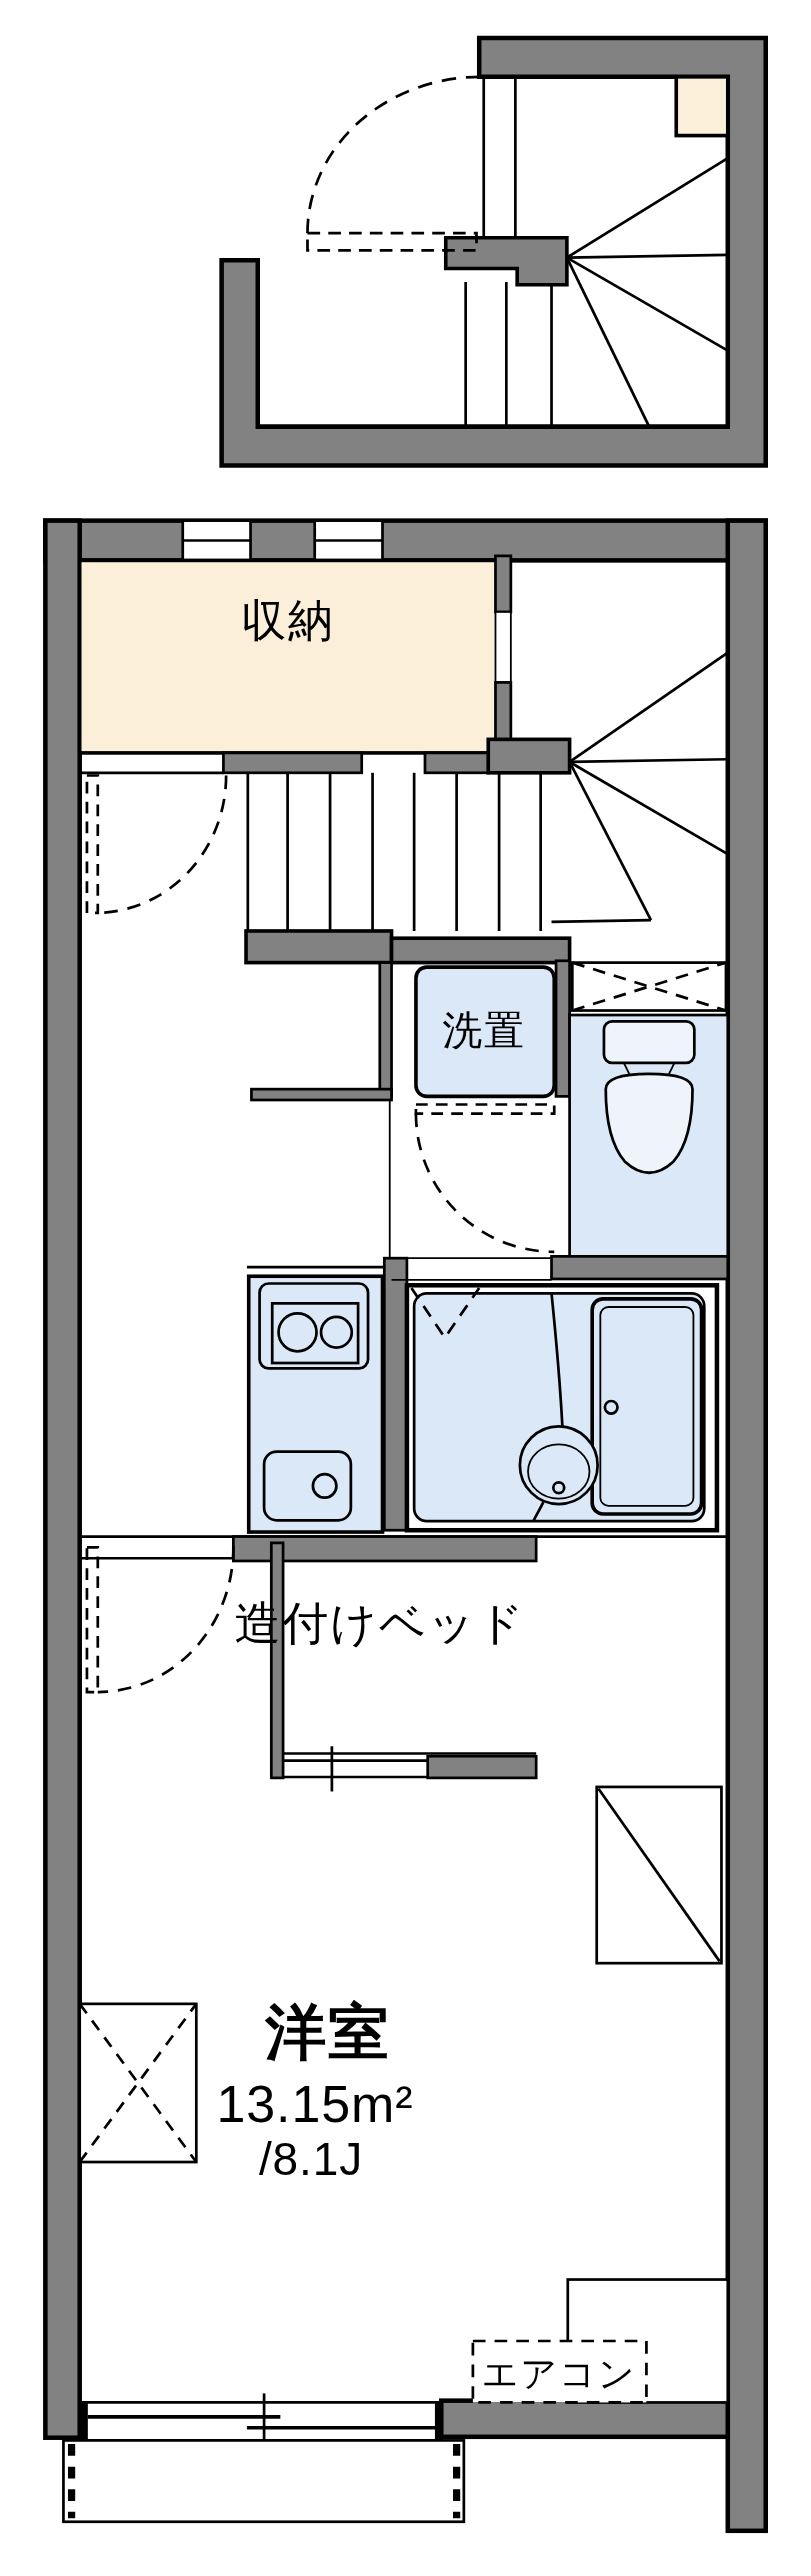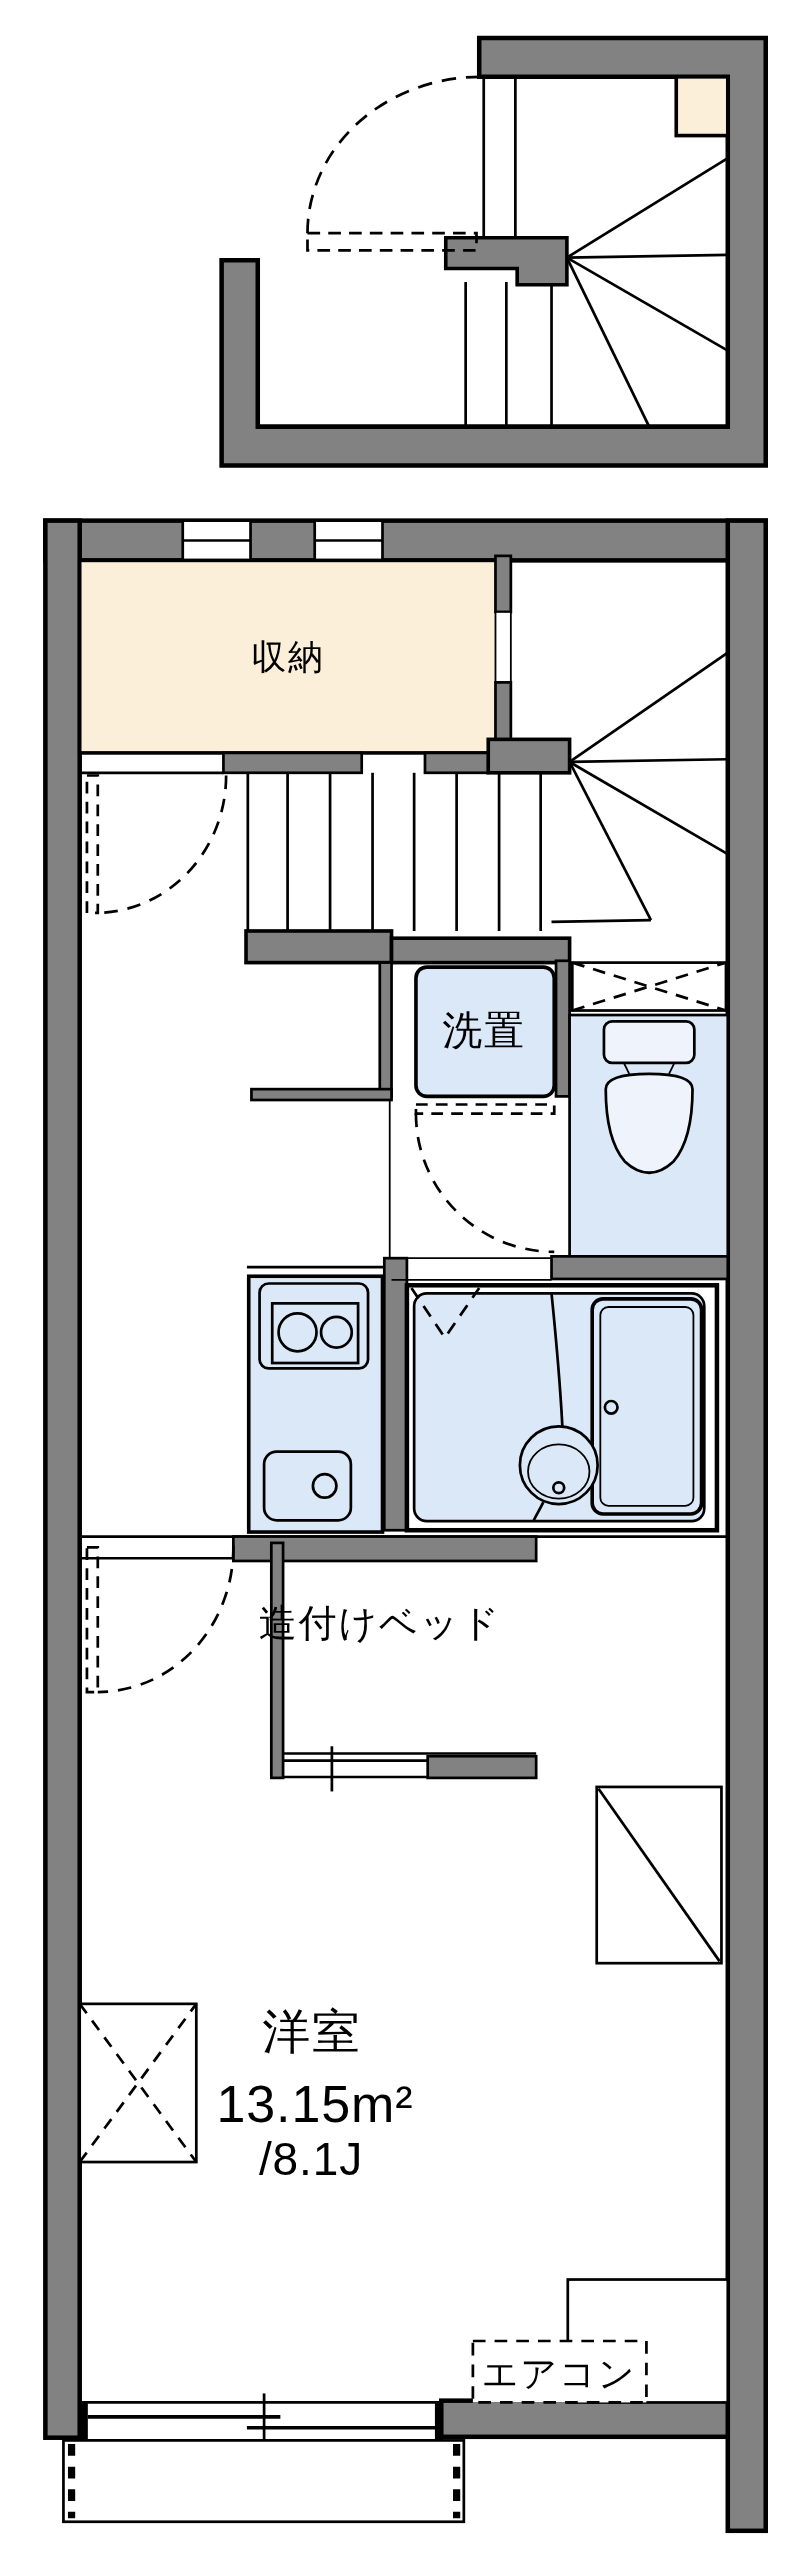--- a/index.html
+++ b/index.html
@@ -202,22 +202,22 @@
 
     <g>
       <rect x="70" y="2700" width="443" height="90" fill="#FFFFFF" stroke="#000000" stroke-width="3"></rect>
       <line x1="79" y1="2704" x2="79" y2="2786" stroke="#000000" stroke-width="8" stroke-dasharray="13 12"></line>
       <line x1="505" y1="2704" x2="505" y2="2786" stroke="#000000" stroke-width="8" stroke-dasharray="13 12"></line>
     </g>
 
   </g>
 </svg>
 
-<div class="lbl" style="left:288px;top:656px;font-size:35px;text-align:center;">収納</div>
+<div class="lbl" style="left:288px;top:620px;font-size:45px;text-align:center;">収納</div>
 <div class="lbl" style="left:484px;top:1030px;font-size:40px;text-align:right;">洗置</div>
-<div class="lbl" style="left:380px;top:1623px;font-size:38px;">造付けベッド</div>
-<div class="lbl" style="left:312px;top:2032px;font-size:48px;">洋室</div>
+<div class="lbl" style="left:380px;top:1623px;font-size:46px;">造付けベッド</div>
+<div class="lbl" style="left:328px;top:2032px;font-size:61px;font-weight:bold;">洋室</div>
 <div class="lbl" style="left:315px;top:2104px;font-size:52px;letter-spacing:0.9px;">13.15m²</div>
 <div class="lbl" style="left:311px;top:2159px;font-size:46px;letter-spacing:0.9px;">/8.1J</div>
 <div class="lbl" style="left:559px;top:2374px;font-size:36px;">エアコン</div>
 
 </div>
 
 
 </body></html>

